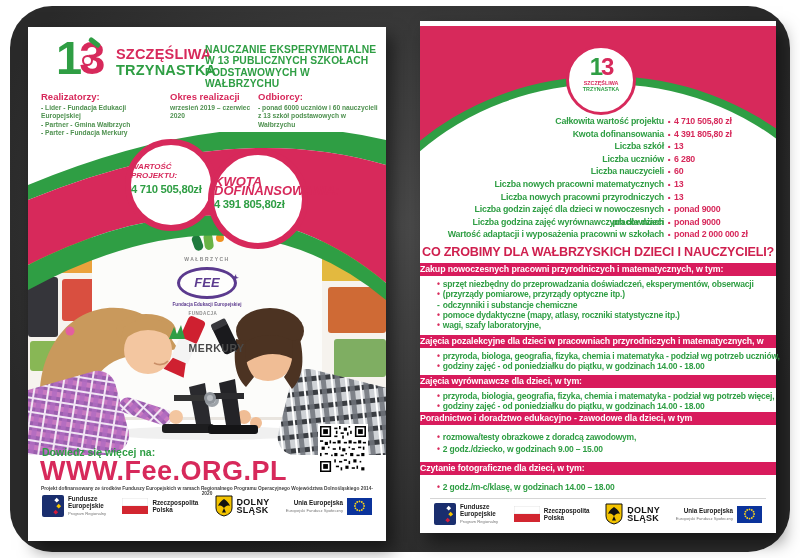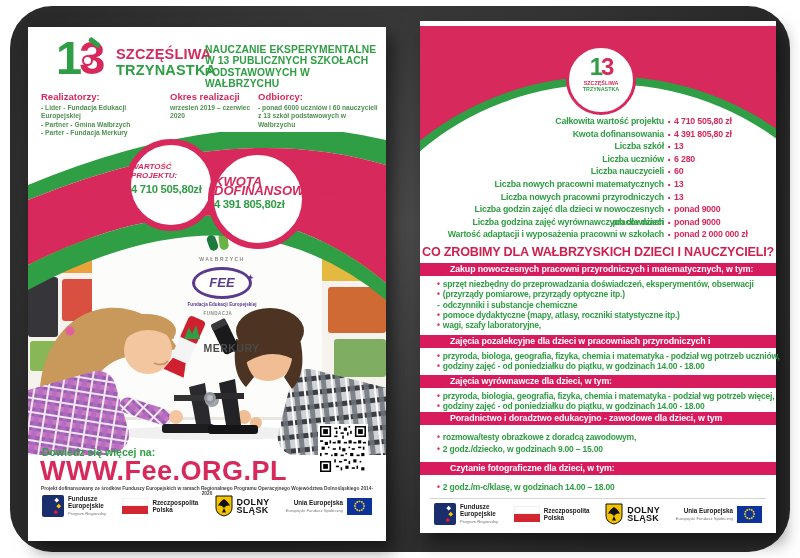--- a/index.html
+++ b/index.html
@@ -34,21 +34,21 @@
   .val-circle{border-radius:50%;background:#fff;border:6px solid #d7295b;z-index:4;}
   .vc1{left:97px;top:112px;width:80px;height:80px;padding-top:0;}
   .vc2{left:180px;top:122px;width:88px;height:88px;}
   .vc-label{font-weight:900;font-style:italic;font-size:8px;line-height:9px;color:#d7295b;margin-top:17px;}
   .vc2 .vc-label{font-size:13px;margin-top:22px;}
   .vc-value{font-weight:900;font-size:11.3px;color:#2f9e44;margin-top:3px;letter-spacing:-.3px;}
 
   
   .photo{left:0;top:200px;width:358px;height:228px;z-index:1;}
   .center-logos{left:0;top:0;width:358px;z-index:2;}
-  .clogo{position:absolute;left:0;width:358px;text-align:center;padding-left:15px;}
+  .clogo{position:absolute;left:0;width:358px;text-align:center;}
   .walb{top:206px;} .walb .t{font-size:5px;letter-spacing:1.5px;color:#8a8a8a;font-weight:700;margin-top:1px;}
   .feelogo{top:240px;}
   .fee-oval{display:inline-block;width:54px;height:26px;border:3px solid #5b3a8e;border-radius:50%;color:#5b3a8e;font-weight:900;font-style:italic;font-size:13px;line-height:26px;background:#fff9;position:relative;}
   .fee-star{position:absolute;right:-4px;top:-5px;color:#5b3a8e;font-size:9px;}
   .fee-sub{font-size:4.6px;color:#5b3a8e;font-weight:700;margin-top:3px;}
   .merk{top:284px;}
   .merk-row{display:inline-flex;align-items:center;gap:3px;}
   .merk-txt .a{font-size:4.5px;color:#8a8a8a;font-weight:700;text-align:left;letter-spacing:.5px;}
   .merk-txt .b{font-size:10.5px;color:#4a4a4a;font-weight:900;letter-spacing:.5px;line-height:10px;text-align:left;margin-top:27px;}
 
@@ -79,21 +79,21 @@
 
   .stats{left:8px;top:94px;width:338px;z-index:6;}
   .stat-row{display:flex;align-items:baseline;height:12.6px;line-height:12.6px;font-size:8.8px;font-weight:700;letter-spacing:-.2px;}
   .s-label{flex:1;text-align:right;color:#2f9e44;}
   .s-dot{width:10px;text-align:center;color:#d7295b;font-size:8px;}
   .s-val{width:92px;text-align:left;color:#d7295b;}
 
   .rp-heading{left:0;top:224px;width:356px;text-align:center;font-weight:900;font-size:12.6px;color:#cf1f4e;letter-spacing:-.2px;z-index:6;}
 
   .section{left:0;width:356px;z-index:6;}
-  .bar{height:13px;line-height:13px;background:#d81b5c;color:#fff;font-weight:700;font-size:8.8px;padding-left:30px;letter-spacing:-.1px;}
+  .bar{height:13px;line-height:13px;background:#d81b5c;color:#fff;font-weight:700;font-size:8.8px;letter-spacing:-.1px;}
   .bullets{padding:3px 0 0 17px;}
   .b-row{height:10.3px;line-height:10.3px;font-size:8.5px;font-weight:700;color:#2f9e44;letter-spacing:-.2px;white-space:nowrap;}
   .b-m{color:#d7295b;margin-right:3px;font-weight:900;}
   .b-m.dash{color:#2f9e44;}
   .sec1{top:242px;} .sec2{top:314px;} .sec3{top:354px;} .sec4{top:391px;} .sec5{top:425px;margin-top:16px;}
   .sec4 .bullets, .sec5 .bullets{padding-top:6px;}
   .sec4 .b-row, .sec5 .b-row{height:12px;line-height:12px;}
 </style>
 </head>
 <body>

